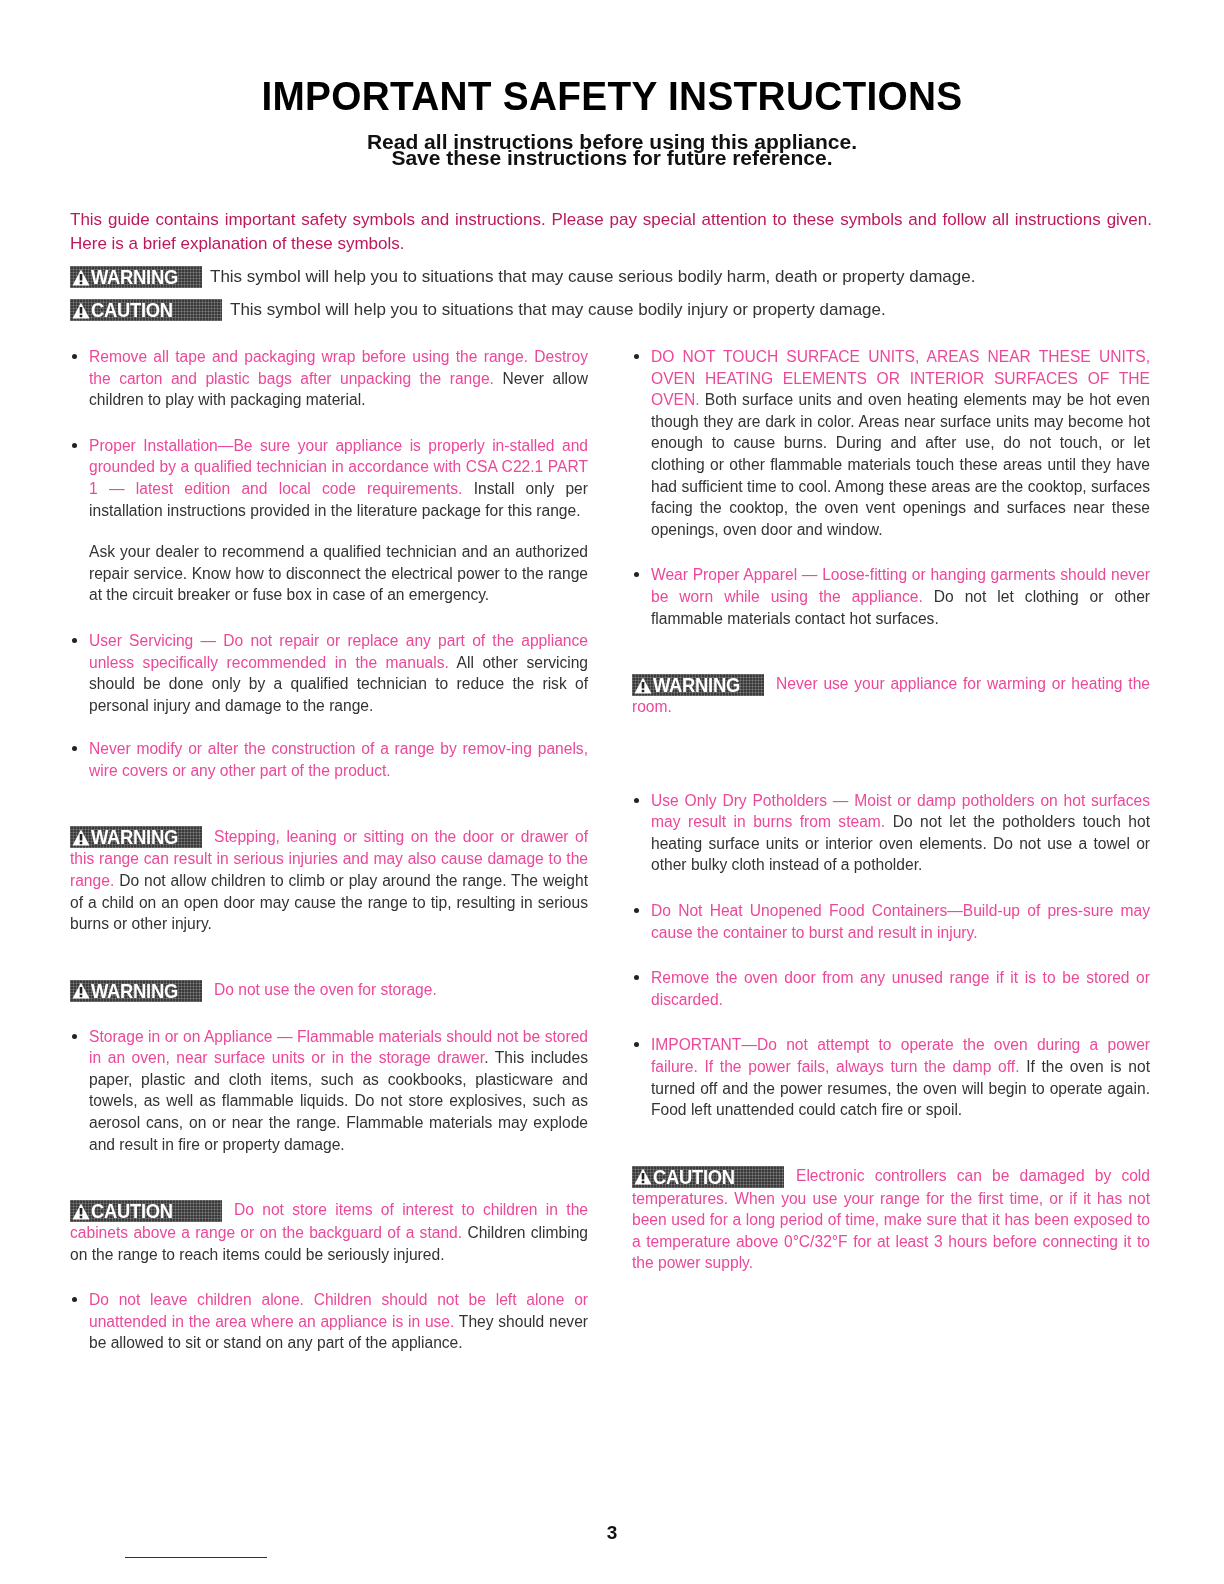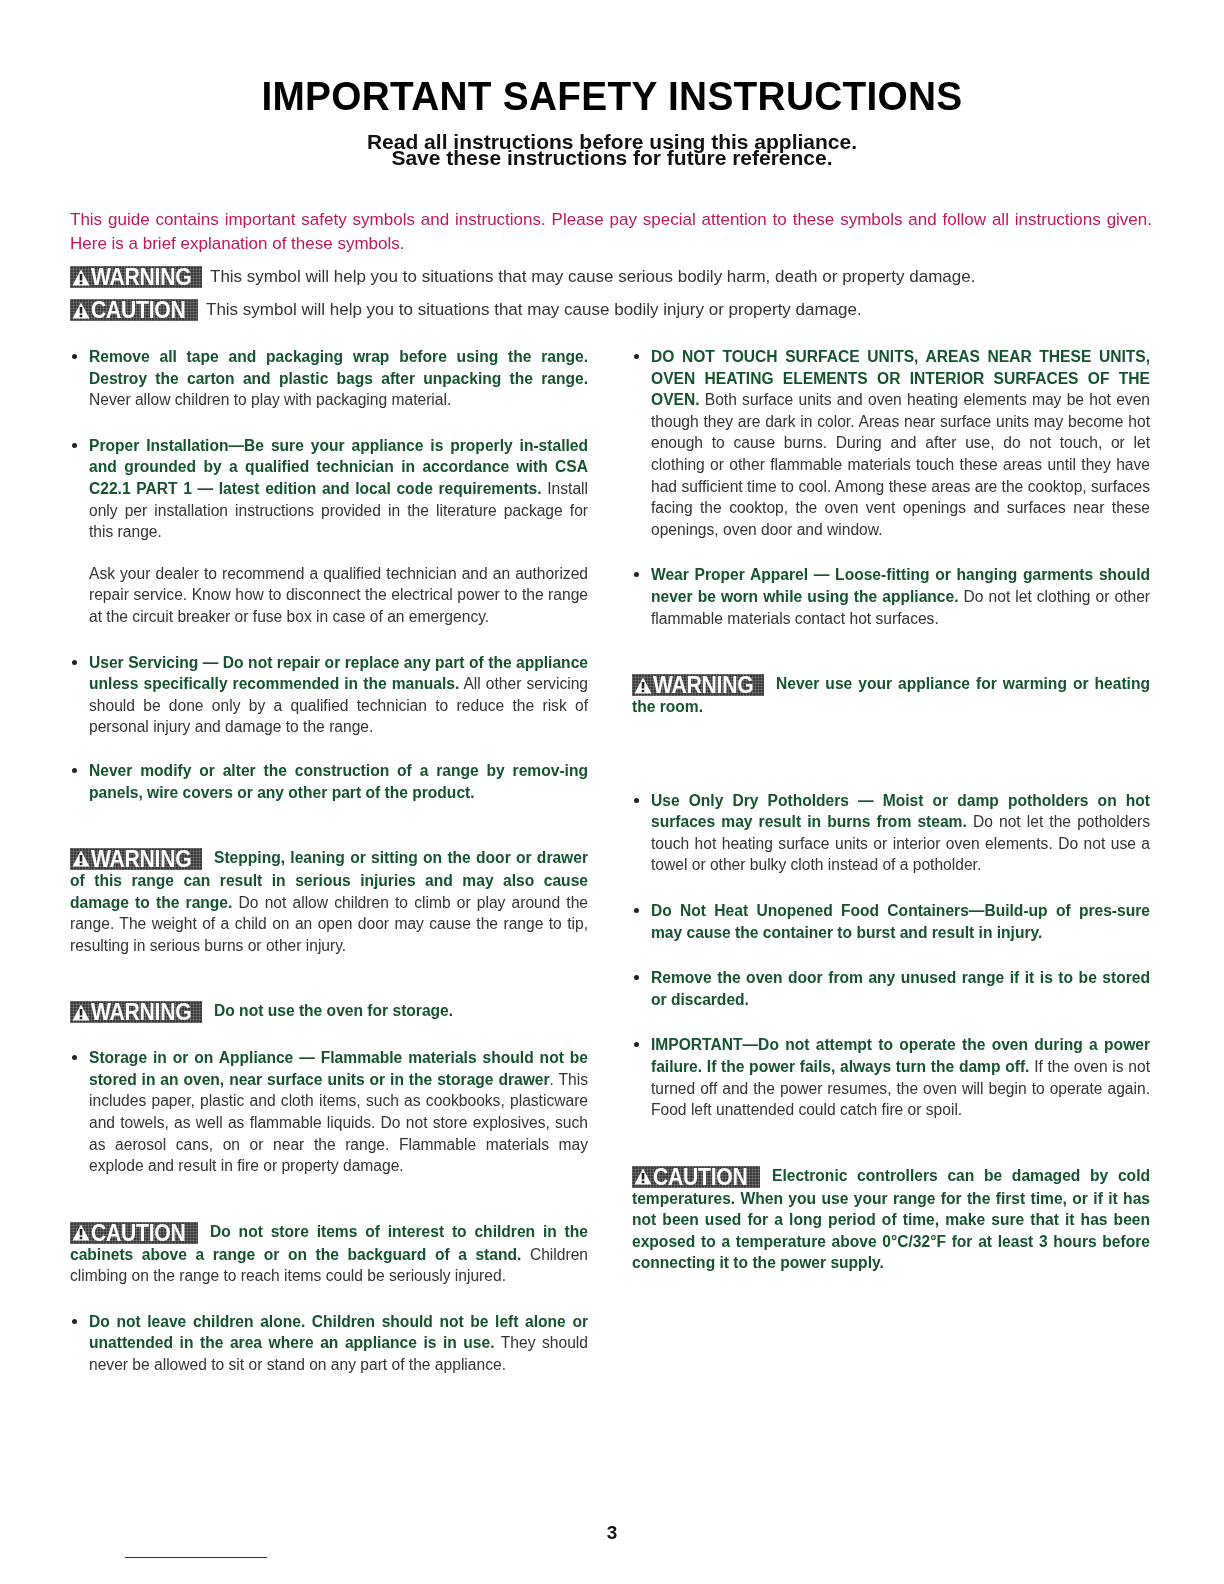--- a/index.html
+++ b/index.html
@@ -36,37 +36,37 @@
     .legend-row .badge { margin-right: 8px; }
 
     .badge {
       display: inline-flex; align-items: center; height: 22px;
       padding: 0 3px 0 2px; box-sizing: border-box;
       background-color: #3a3a3a;
       background-image:
         repeating-linear-gradient(0deg, rgba(255,255,255,0.18) 0 1px, transparent 1px 3px),
         repeating-linear-gradient(90deg, rgba(255,255,255,0.18) 0 1px, transparent 1px 3px);
       color: #fff; font-family: "Liberation Sans", sans-serif;
-      font-weight: bold; font-size: 23px; letter-spacing: -0.3px;
+      font-weight: bold; font-size: 20px; letter-spacing: -0.3px;
       vertical-align: middle; line-height: 22px;
     }
     .badge.warning { width: 132px; }
-    .badge.caution { width: 128px; }
+    .badge.caution { width: 152px; }
     .badge .tri { width: 18px; height: 17px; margin-right: 1px; flex: none; }
     .badge .lbl { transform: scaleX(0.92); transform-origin: left center; white-space: nowrap; }
 
     .col {
       position: absolute; top: 346px; width: 518px;
       font-family: "Liberation Sans", sans-serif; font-size: 15.6px;
       line-height: 21.6px; color: #333;
     }
     .col.left { left: 70px; }
     .col.right { left: 632px; }
     .col p { margin: 0; text-align: justify; text-align-last: left; }
-    .col b { color: #14532d; font-weight: bold; }
+    .col b { color: #ec4899; font-weight: normal; }
     .bullet { position: relative; padding-left: 19px; }
     .bullet::before {
       content: ""; position: absolute; left: 2px; top: 8px;
       width: 5px; height: 5px; border-radius: 50%; background: #222;
     }
     .indent { padding-left: 19px; }
     .gap-s { height: 20px; }
     .gap-m { height: 22px; }
     .gap-l { height: 24px; }
     .warn-block .badge { margin-right: 12px; }

